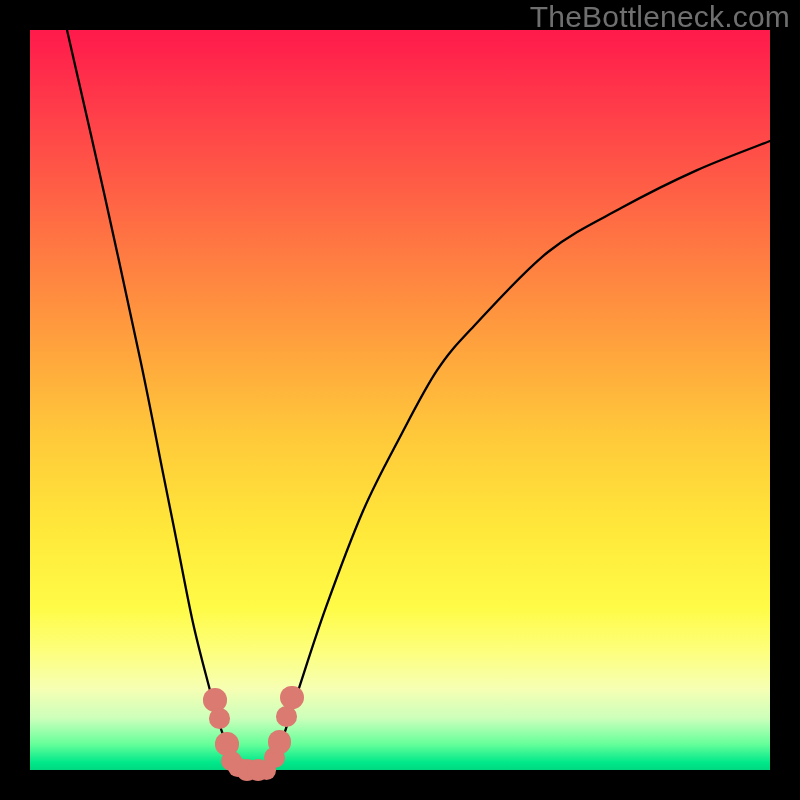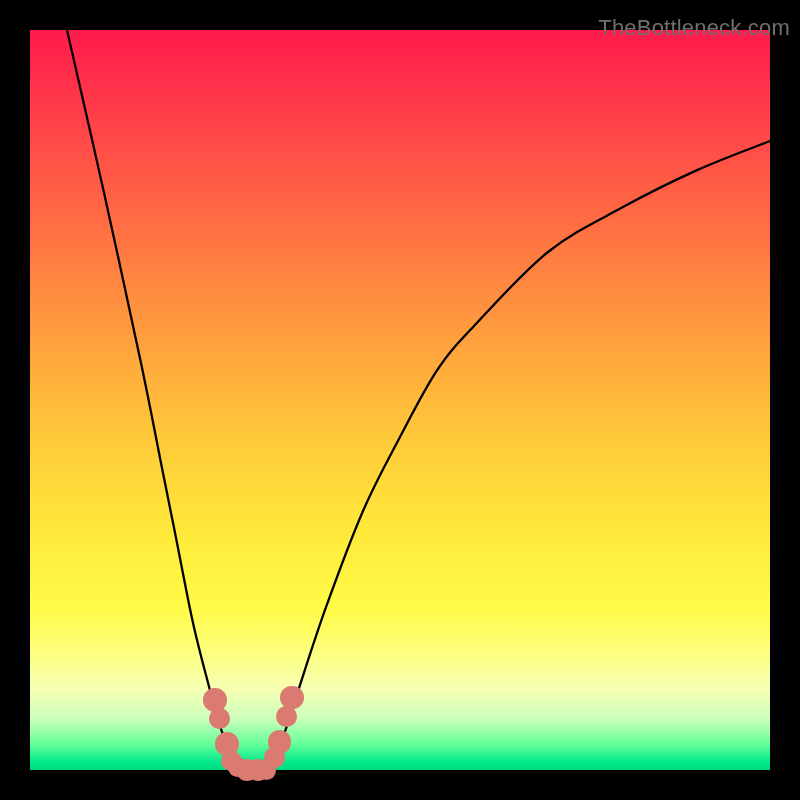--- a/index.html
+++ b/index.html
@@ -29,24 +29,24 @@
       #fdff7d 84%,
       #f6ffb3 89%,
       #ccffbb 93%,
       #66ff9a 96.5%,
       #00e88a 99%,
       #00d87f 100%
     );
   }
   .watermark {
     position: absolute;
-    top: 15px;
+    top: 0;
     right: 10px;
     color: #6f6f6f;
-    font-size: 22px;
+    font-size: 30px;
     font-weight: 500;
     letter-spacing: 0.2px;
     z-index: 10;
   }
   svg.curve {
     position: absolute;
     left: 0;
     top: 0;
     width: 740px;
     height: 740px;

